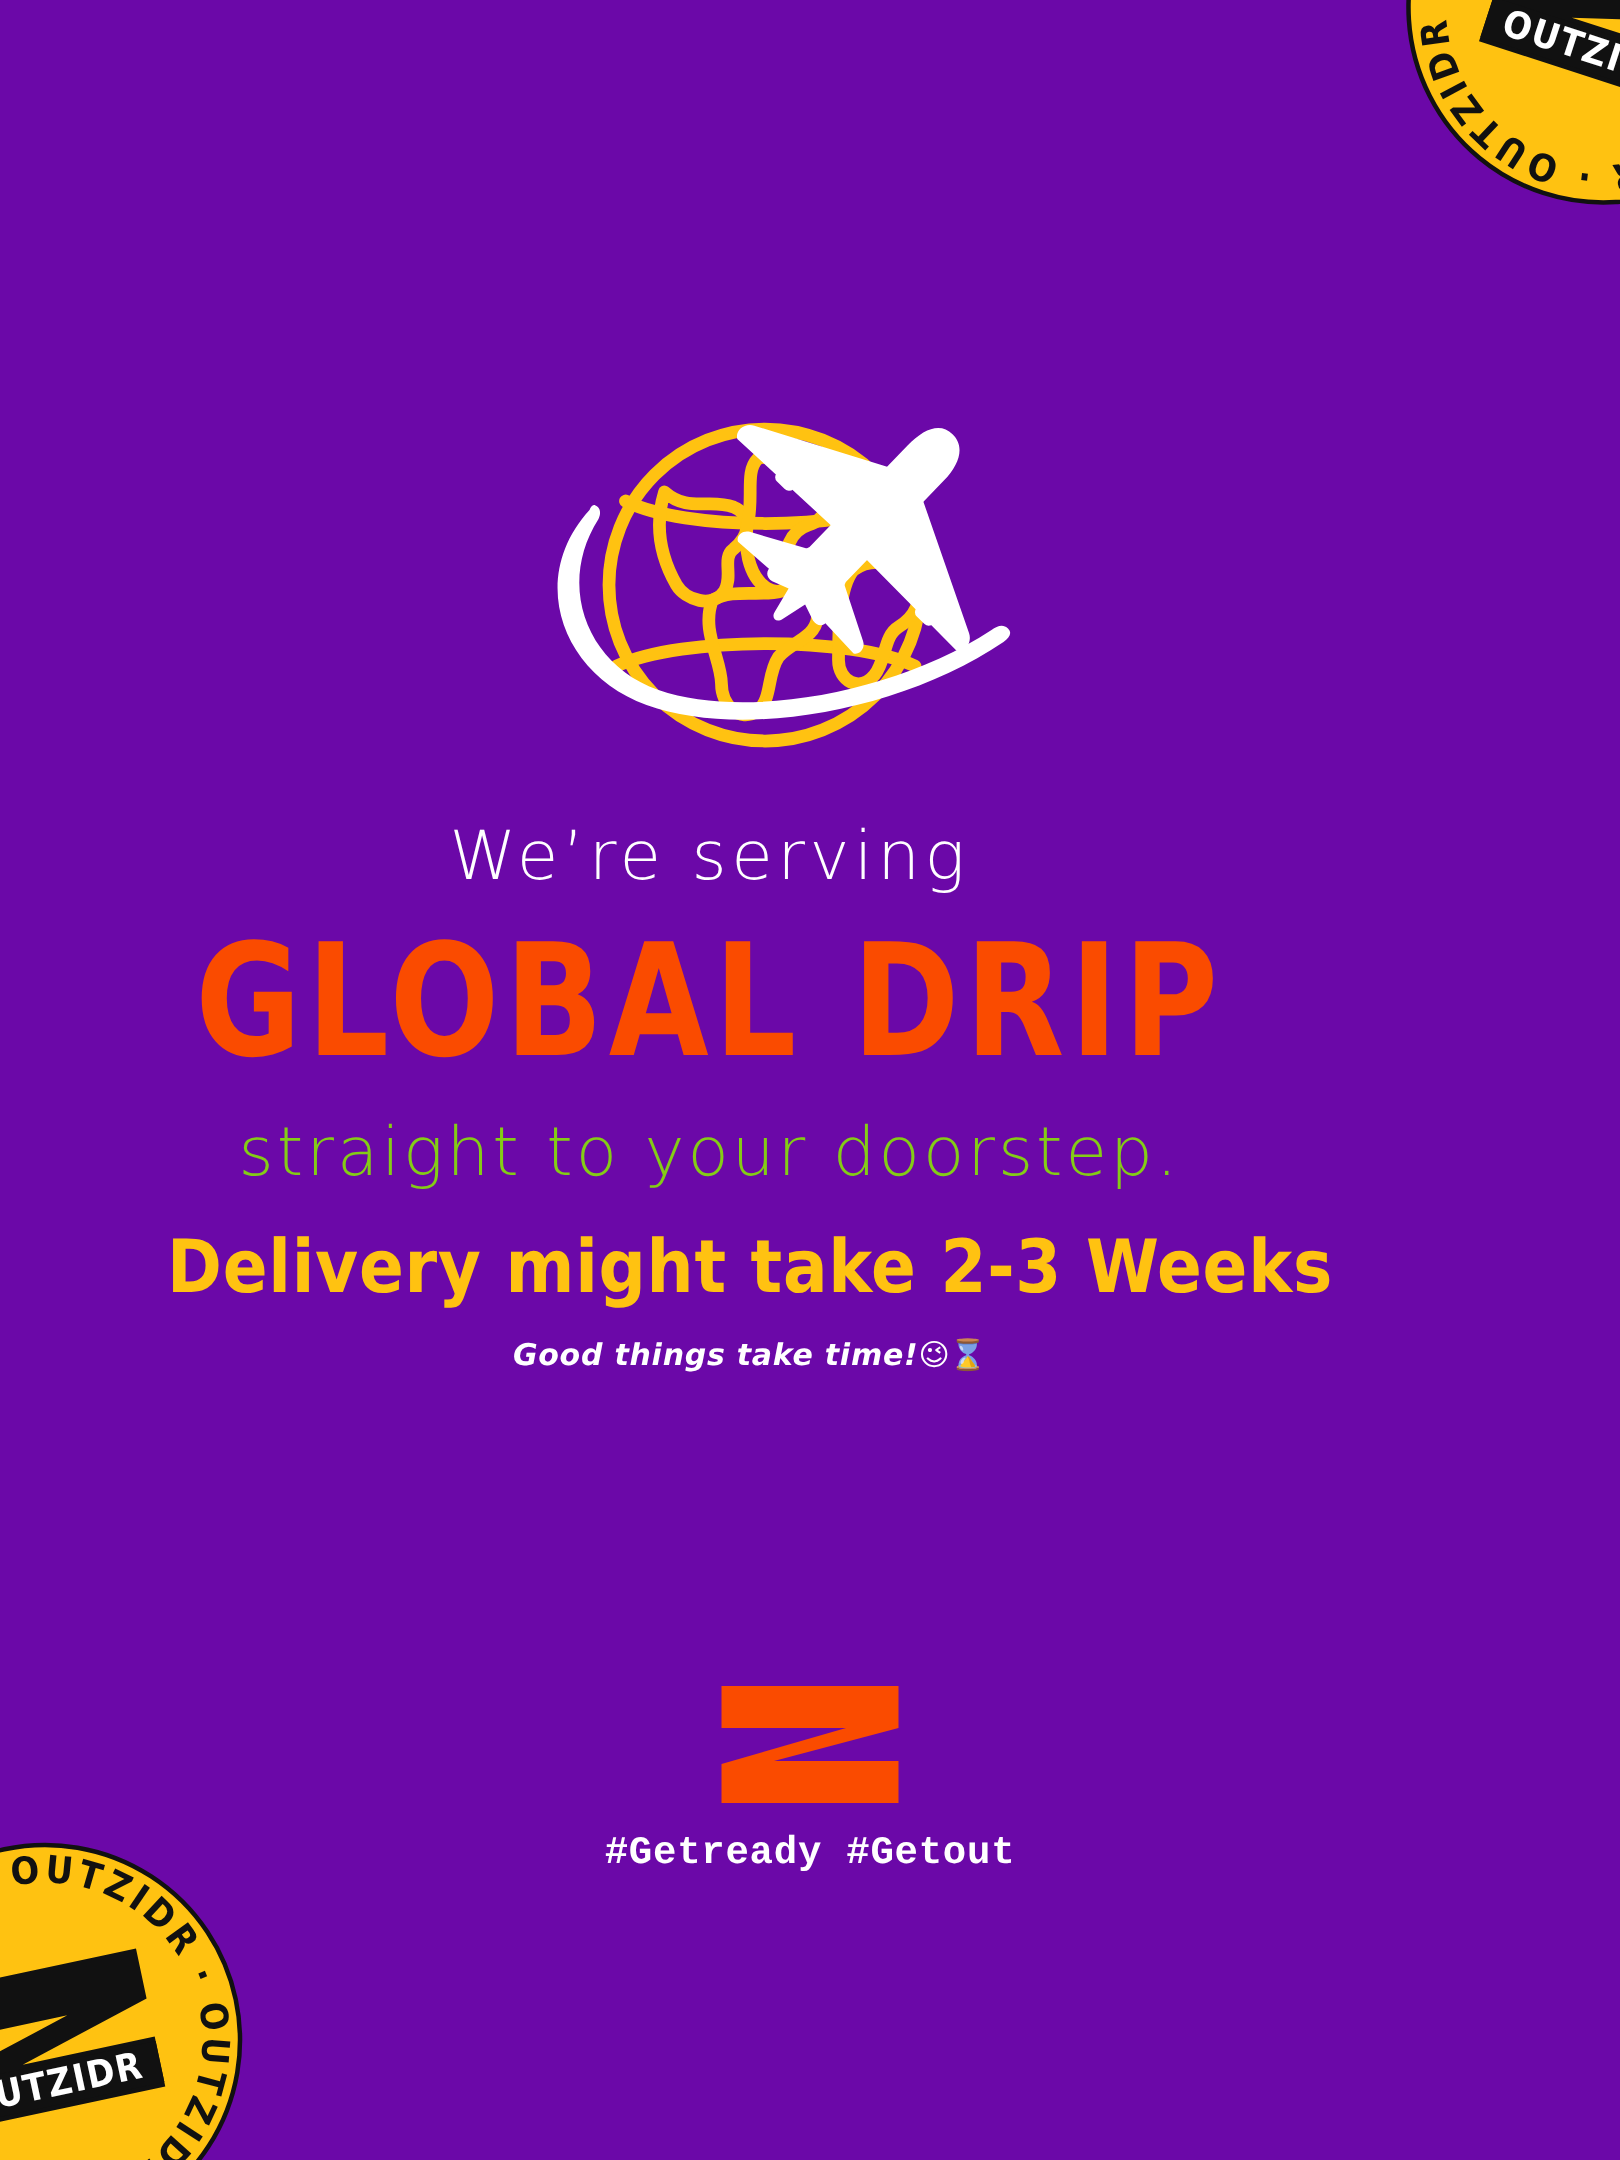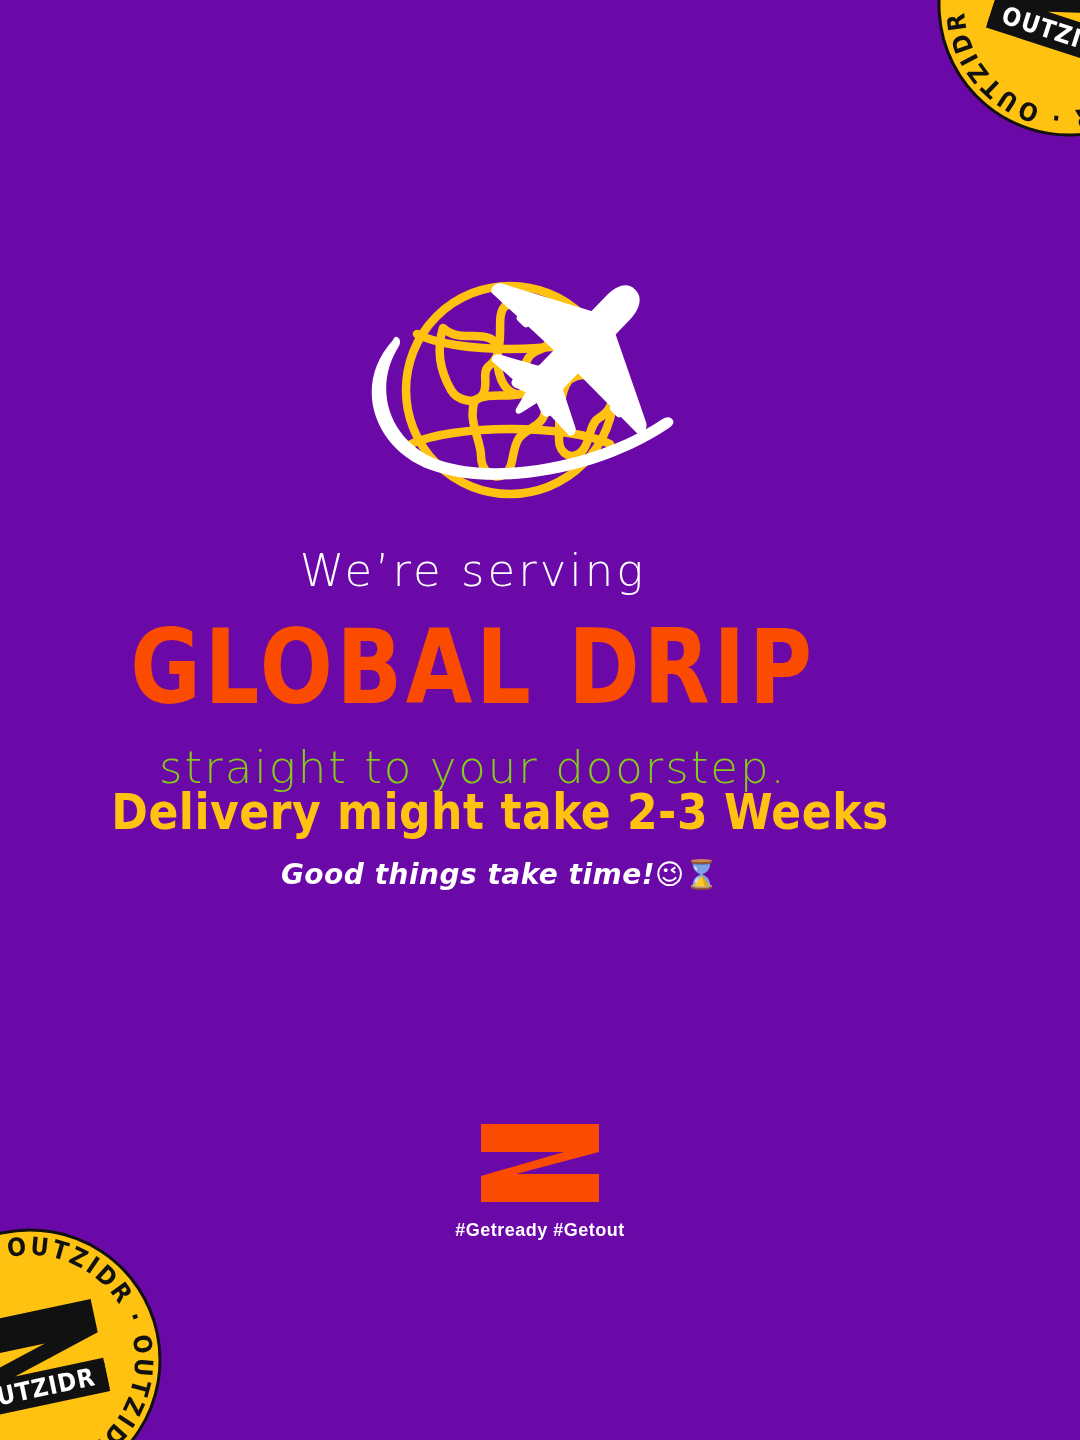--- a/index.html
+++ b/index.html
@@ -89,39 +89,39 @@
     color: #84cc16;
     letter-spacing: 2px;
     line-height: 1.0;
     margin: 26px 0 0 0;
   }
 
   
   #delivery-block {
     position: absolute;
     left: 0;
-    top: 788px;
+    top: 820px;
     width: 1000px;
     text-align: center;
   }
 
   #delivery-headline {
     font-family: "DejaVu Sans Condensed", "Liberation Sans Narrow", "Liberation Sans", sans-serif;
     font-size: 49px;
     font-weight: 700;
     color: #FFC211;
     letter-spacing: 0.5px;
     line-height: 1.0;
     margin: 0;
     white-space: nowrap;
   }
 
   #delivery-subtext {
     font-family: "DejaVu Sans", sans-serif;
-    font-size: 28px;
+    font-size: 20px;
     font-weight: 700;
     font-style: italic;
     color: #FFFFFF;
     letter-spacing: 0.5px;
     line-height: 1.0;
     margin: 24px 0 0 0;
   }
   #delivery-subtext .emoji {
     font-style: normal;
     font-weight: 400;
@@ -136,22 +136,22 @@
     width: 1080px;
     text-align: center;
   }
   #brand-zmark {
     width: 124px;
     height: 82px;
     margin: 0 auto;
     display: block;
   }
   #hashtags {
-    font-family: Liberation Sans, sans-serif;
-    font-size: 18px;
+    font-family: Liberation Mono, monospace;
+    font-size: 26px;
     font-weight: 700;
     color: #FFFFFF;
     letter-spacing: 0.5px;
     margin: 16px 0 0 0;
   }
 </style>
 </head>
 <body style="background: rgb(107, 8, 168);">
 
 <div id="poster" style="background: rgb(107, 8, 168);">

